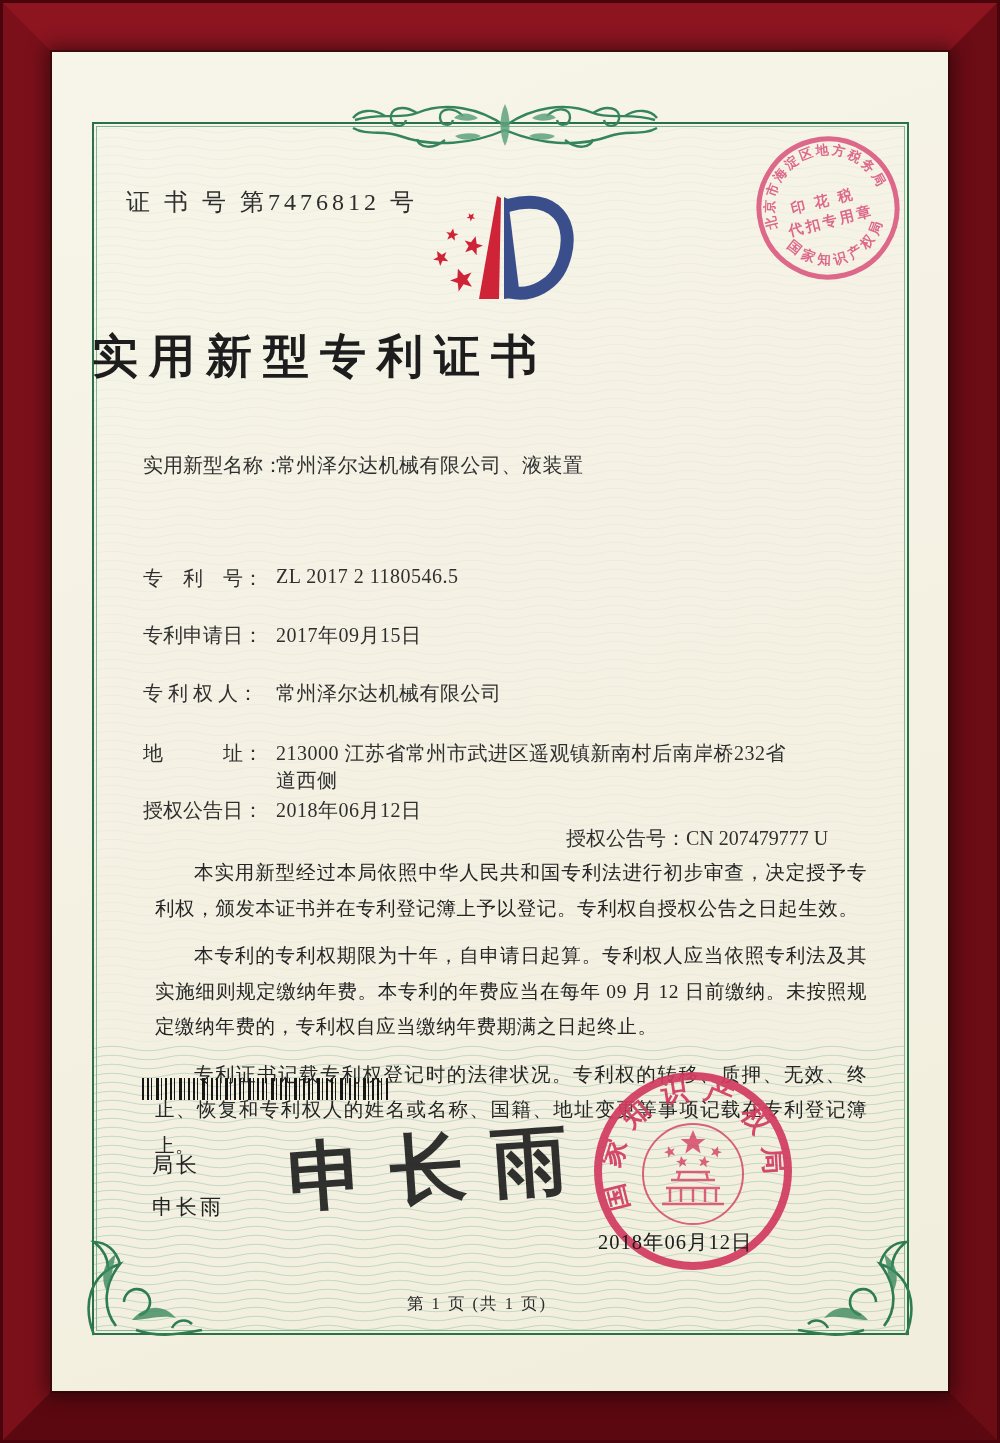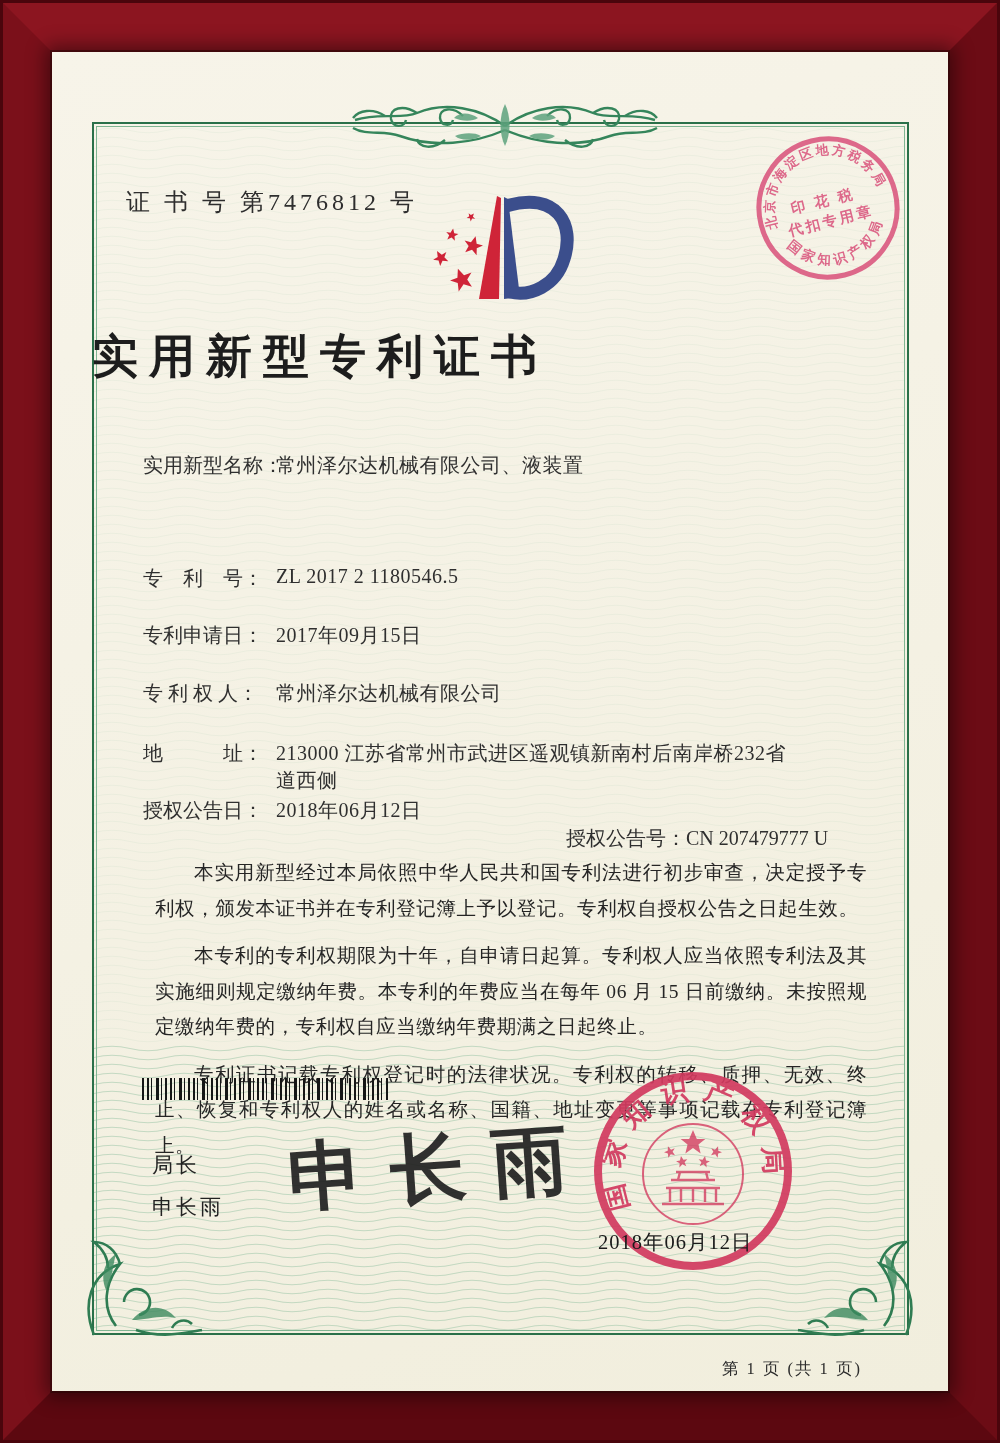--- a/index.html
+++ b/index.html
@@ -38,21 +38,21 @@
     background:repeating-linear-gradient(90deg,
       #161616 0 2px,transparent 2px 5px,#161616 5px 7px,transparent 7px 9px,
       #161616 9px 10px,transparent 10px 14px,#161616 14px 17px,transparent 17px 19px,
       #161616 19px 20px,transparent 20px 23px);}
   .director{left:152px;top:1144px;font-size:21px;color:#222;letter-spacing:3px;line-height:42px;}
   .autograph{left:288px;top:1118px;font-size:76px;color:#1c1c1c;font-weight:700;
              letter-spacing:26px;transform:rotate(-4deg);white-space:nowrap;
              font-family:"Liberation Serif",serif;opacity:.9;}
   .seal-date{left:598px;top:1228px;width:190px;font-size:20.5px;color:#1a1a1a;
              letter-spacing:1px;white-space:nowrap;}
-  .footer{left:92px;top:1358px;width:770px;text-align:right;font-size:16.5px;
+  .footer{left:92px;top:1293px;width:770px;text-align:center;font-size:16.5px;
           color:#2c2c2c;letter-spacing:2px;}
 </style>
 </head>
 <body>
 
 <div class="page">
   <div class="frame"></div>
   <div class="frame-edge"></div>
   <div class="paper"></div>
 
@@ -158,21 +158,21 @@
   <div class="row" style="top:740px">
     <span class="lbl">地　　　址：</span><span class="val" style="white-space:normal;width:600px"><span>213000 江苏省常州市武进区遥观镇新南村后南岸桥232省</span><span class="val2">道西侧</span></span>
   </div>
   <div class="row" style="top:797px">
     <span class="lbl">授权公告日：</span><span class="val">2018年06月12日</span>
     <span class="grant-no"><span>授权公告号：</span><span>CN 207479777 U</span></span>
   </div>
 
   <div class="abs body-text">
     <p>本实用新型经过本局依照中华人民共和国专利法进行初步审查，决定授予专利权，颁发本证书并在专利登记簿上予以登记。专利权自授权公告之日起生效。</p>
-    <p>本专利的专利权期限为十年，自申请日起算。专利权人应当依照专利法及其实施细则规定缴纳年费。本专利的年费应当在每年 06 月 15 日前缴纳。未按照规定缴纳年费的，专利权自应当缴纳年费期满之日起终止。</p>
+    <p>本专利的专利权期限为十年，自申请日起算。专利权人应当依照专利法及其实施细则规定缴纳年费。本专利的年费应当在每年 09 月 12 日前缴纳。未按照规定缴纳年费的，专利权自应当缴纳年费期满之日起终止。</p>
     <p>专利证书记载专利权登记时的法律状况。专利权的转移、质押、无效、终止、恢复和专利权人的姓名或名称、国籍、地址变更等事项记载在专利登记簿上。</p>
   </div>
 
   <div class="abs barcode"></div>
 
   <div class="abs director">
     <div>局长</div>
     <div>申长雨</div>
   </div>
   <div class="abs autograph">申长雨</div>

